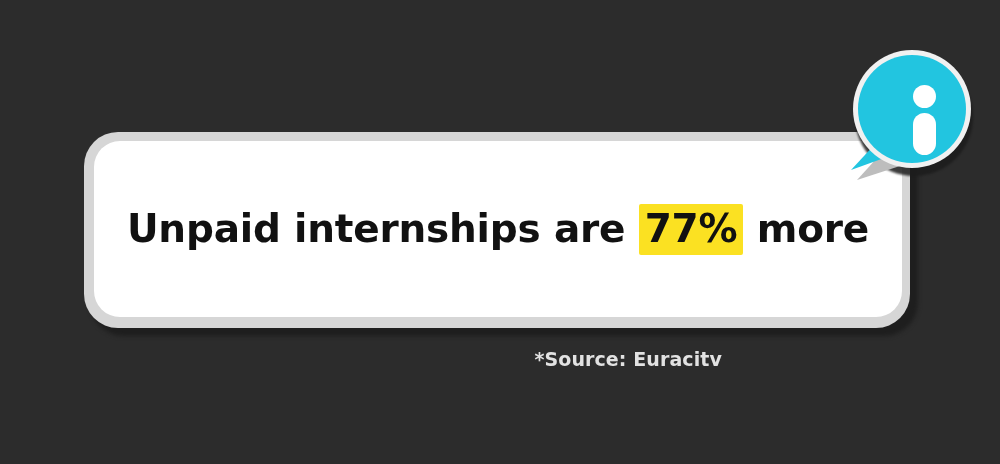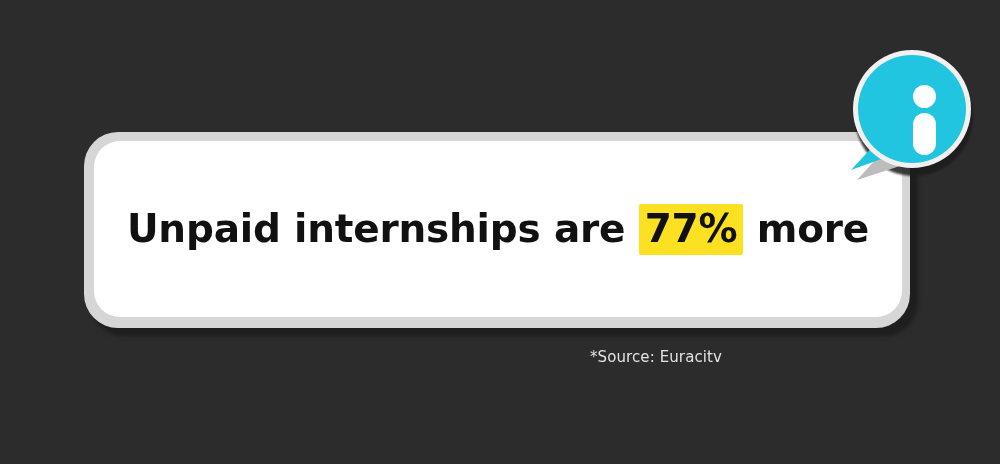--- a/index.html
+++ b/index.html
@@ -148,22 +148,22 @@
     border-radius: 12px;
     background: #ffffff;
   }
 
   
   .source {
     position: absolute;
     right: 82px;
     top: 348px;
     color: #e2e2e2;
-    font-size: 15px;
-    font-weight: 400;
+    font-size: 19px;
+    font-weight: 700;
     letter-spacing: 0.1px;
     margin-left: 32px;
   }
 </style>
 </head>
 <body>
 
 <div class="stage">
 
   <div class="card-shadow"></div>

